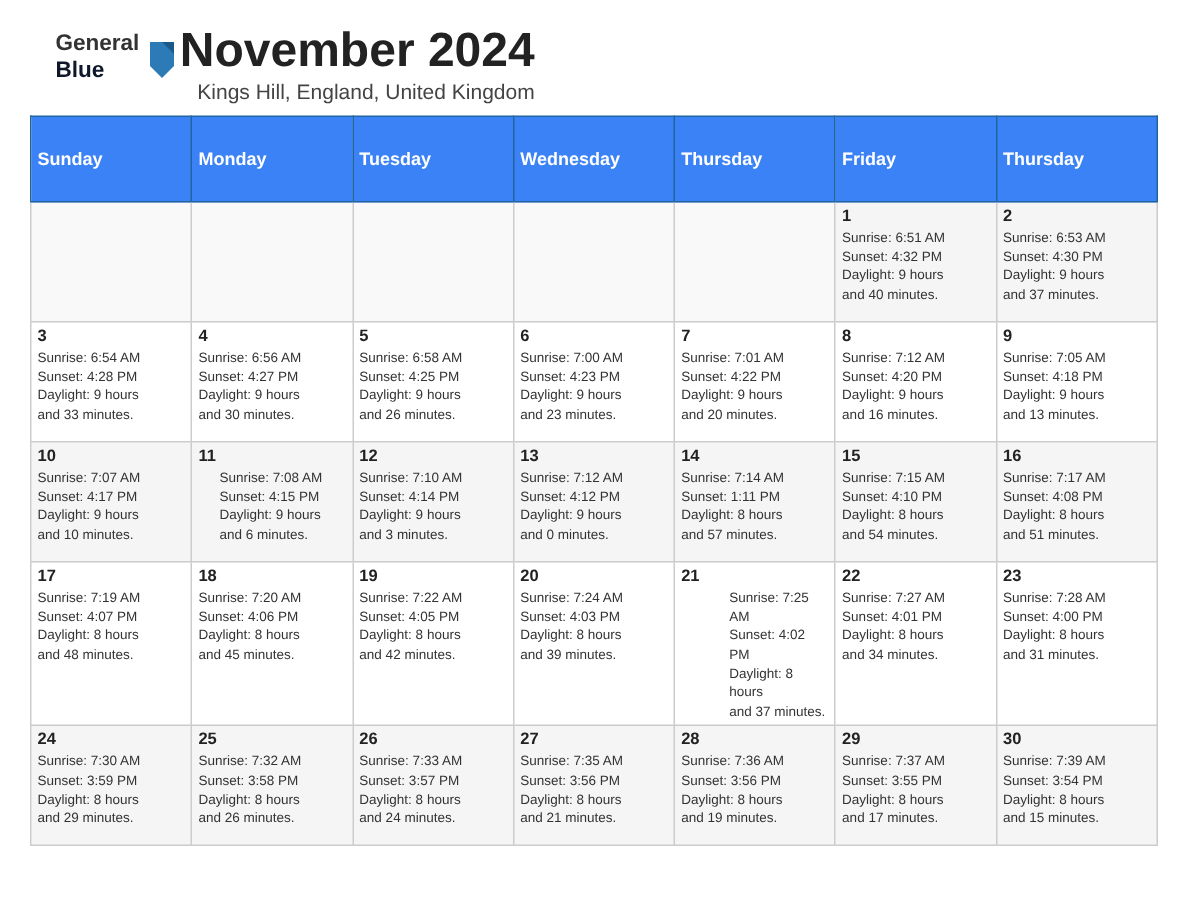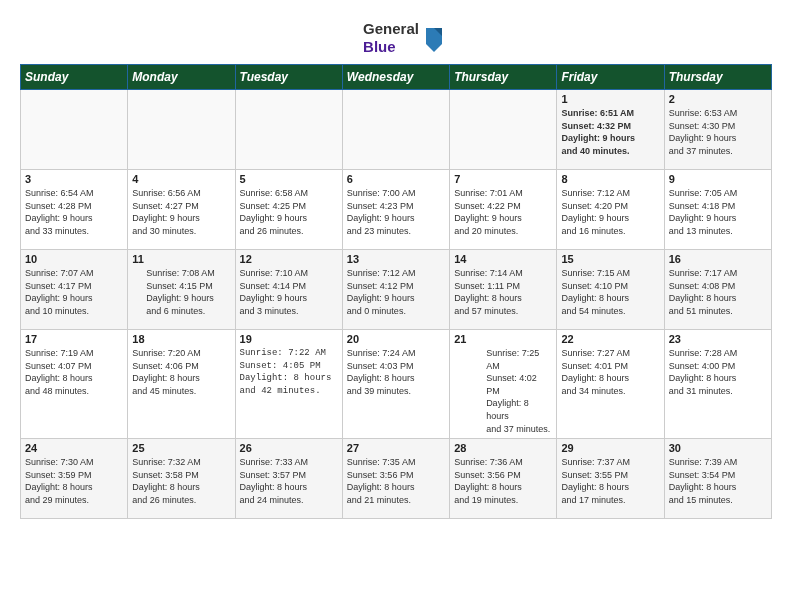--- a/index.html
+++ b/index.html
@@ -10,39 +10,39 @@
       min-height: 612px;
       overflow: hidden;
     }
     .page {
       width: 792px;
       padding: 16px 20px;
     }
     .header-row {
       display: flex;
       align-items: flex-start;
-      justify-content: center;
+      justify-content: flex-start;
       margin-bottom: 8px;
       margin-left: 17px;
     }
     .logo {
       display: flex;
       align-items: center;
       margin-top: 4px;
     }
     .logo-text-general {
       font-size: 15px;
       font-weight: bold;
       color: #333;
       line-height: 1.1;
     }
     .logo-text-blue {
       font-size: 15px;
       font-weight: bold;
-      color: #4c1d95;
+      color: #0f172a;
       line-height: 1.1;
     }
     .logo-icon {
       width: 24px;
       height: 28px;
       margin-left: 3px;
     }
     .title-block {
       text-align: right;
     }
@@ -56,28 +56,27 @@
       font-size: 14px;
       color: #444;
       margin-top: 2px;
     }
     table {
       width: 100%;
       border-collapse: collapse;
       table-layout: fixed;
     }
     thead tr th {
-      background: #14532d;
+      background: #3b82f6;
       color: #fff;
       font-size: 12px;
       font-weight: bold;
-      padding: 5px 4px;
+      padding: 21px 4px;
       text-align: left;
       border: 1px solid #2065a0;
-      font-style: italic;
     }
     tbody tr td {
       vertical-align: top;
       border: 1px solid #ccc;
       padding: 3px 4px;
       font-size: 9.5px;
       color: #222;
       height: 80px;
       background: #fff;
     }
@@ -114,20 +113,24 @@
         </div>
         <div>
           <span class="logo-text-blue">Blue</span>
         </div>
       </div>
       <svg class="logo-icon" viewBox="0 0 24 28" xmlns="http://www.w3.org/2000/svg">
         <polygon points="4,4 20,4 20,20 12,28 4,20" fill="#2c7bb6"></polygon>
         <polygon points="12,4 20,4 20,12" fill="#1a5a8a"></polygon>
       </svg>
     </div>
+    <div class="title-block">
+      <div class="month-title">November 2024</div>
+      <div class="location">Kings Hill, England, United Kingdom</div>
+    </div>
   </div>
 
   <table>
     <thead>
       <tr>
         <th>Sunday</th>
         <th>Monday</th>
         <th>Tuesday</th>
         <th>Wednesday</th>
         <th>Thursday</th>
@@ -137,21 +140,21 @@
     </thead>
     <tbody id="calendar-body">
     <tr>
           <td class="empty-cell"></td>
           <td class="empty-cell"></td>
           <td class="empty-cell"></td>
           <td class="empty-cell"></td>
           <td class="empty-cell"></td>
           <td>
             <span class="day-num">1</span>
-            <div class="day-info" style="white-space: pre-line; font-weight: bold;">Sunrise: 6:51 AM
+            <div class="day-info" style="white-space: pre-line;">Sunrise: 6:51 AM
 Sunset: 4:32 PM
 Daylight: 9 hours
 and 40 minutes.</div>
           </td>
           <td>
             <span class="day-num">2</span>
             <div class="day-info" style="white-space: pre-line;">Sunrise: 6:53 AM
 Sunset: 4:30 PM
 Daylight: 9 hours
 and 37 minutes.</div>
@@ -269,21 +272,21 @@
           </td>
           <td>
             <span class="day-num">18</span>
             <div class="day-info" style="white-space: pre-line;">Sunrise: 7:20 AM
 Sunset: 4:06 PM
 Daylight: 8 hours
 and 45 minutes.</div>
           </td>
           <td>
             <span class="day-num">19</span>
-            <div class="day-info" style="white-space: pre-line; font-family: Liberation Mono, monospace;">Sunrise: 7:22 AM
+            <div class="day-info" style="white-space: pre-line;">Sunrise: 7:22 AM
 Sunset: 4:05 PM
 Daylight: 8 hours
 and 42 minutes.</div>
           </td>
           <td>
             <span class="day-num">20</span>
             <div class="day-info" style="white-space: pre-line;">Sunrise: 7:24 AM
 Sunset: 4:03 PM
 Daylight: 8 hours
 and 39 minutes.</div>

